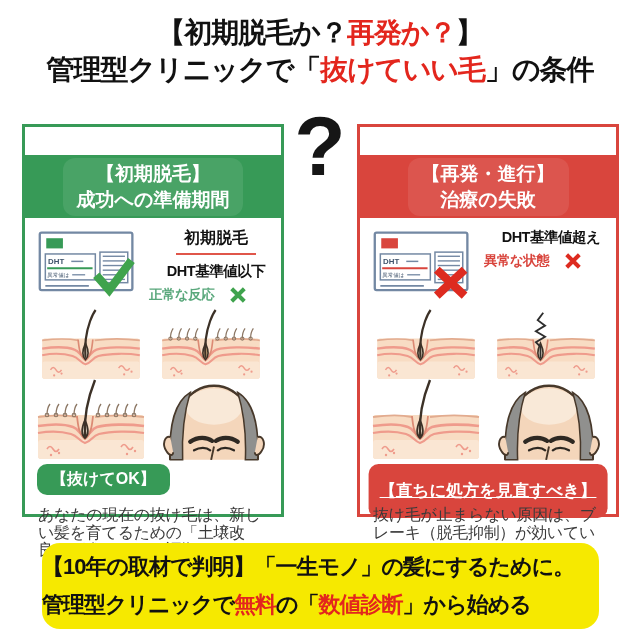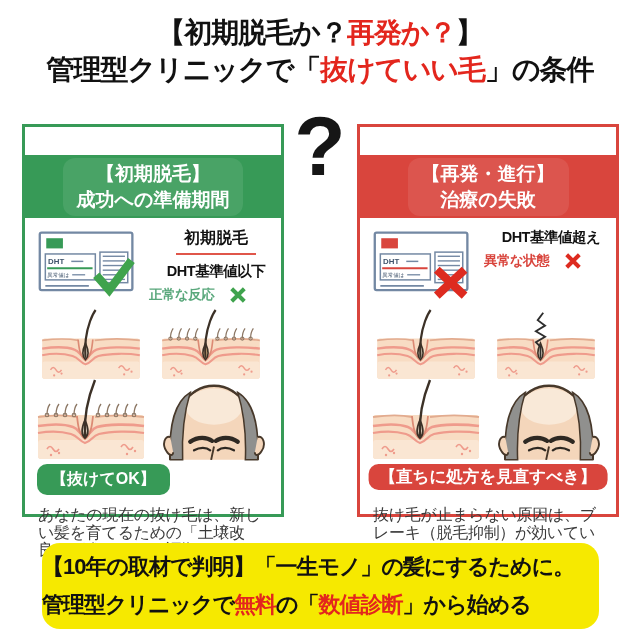--- a/index.html
+++ b/index.html
@@ -45,21 +45,21 @@
   .pos-a1 { left:10px;  top:92px;  width:112px; height:70px; }
   .pos-a2 { left:130px; top:92px;  width:112px; height:70px; }
   .pos-b1 { left:10px;  top:166px; width:112px; height:76px; }
   .pos-b2 { left:132px; top:160px; width:114px; height:82px; }
 
   
   .badge { position:absolute; top:246px; color:#fff; font-weight:bold; border-radius:10px;
            white-space:nowrap; }
   .theme-green .badge { left:12px; background:var(--green,#379a57); font-size:16px; padding:5px 14px; }
   .theme-red   .badge { left:50%; transform:translateX(-50%); background:var(--red,#d9453d);
-                        font-size:16.5px; padding:2px 11px; }
+                        font-size:16.5px; padding:16px 11px;text-decoration:underline; }
 
   
   .panel-desc { position:absolute; left:13px; right:9px; top:288px; font-size:16px;
                 line-height:17.5px; color:#3a3a3a; letter-spacing:-0.3px; font-weight:500; }
 
   
   .cta { position:absolute; left:42px; top:543px; width:557px; height:86px;
          background:var(--yellow,#f6e900); border-radius:18px;
          display:flex; flex-direction:column; align-items:flex-start; justify-content:center;
          text-align:center; font-weight:900; font-size:22px; line-height:38px; color:#111;

